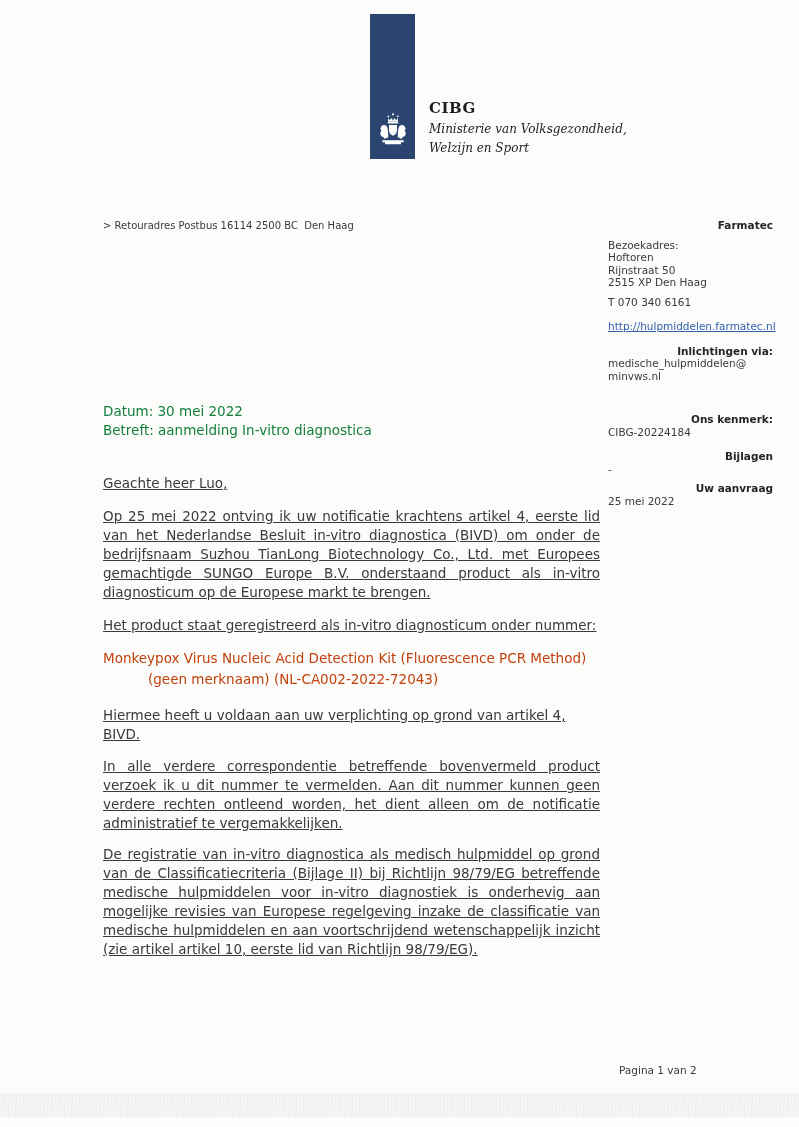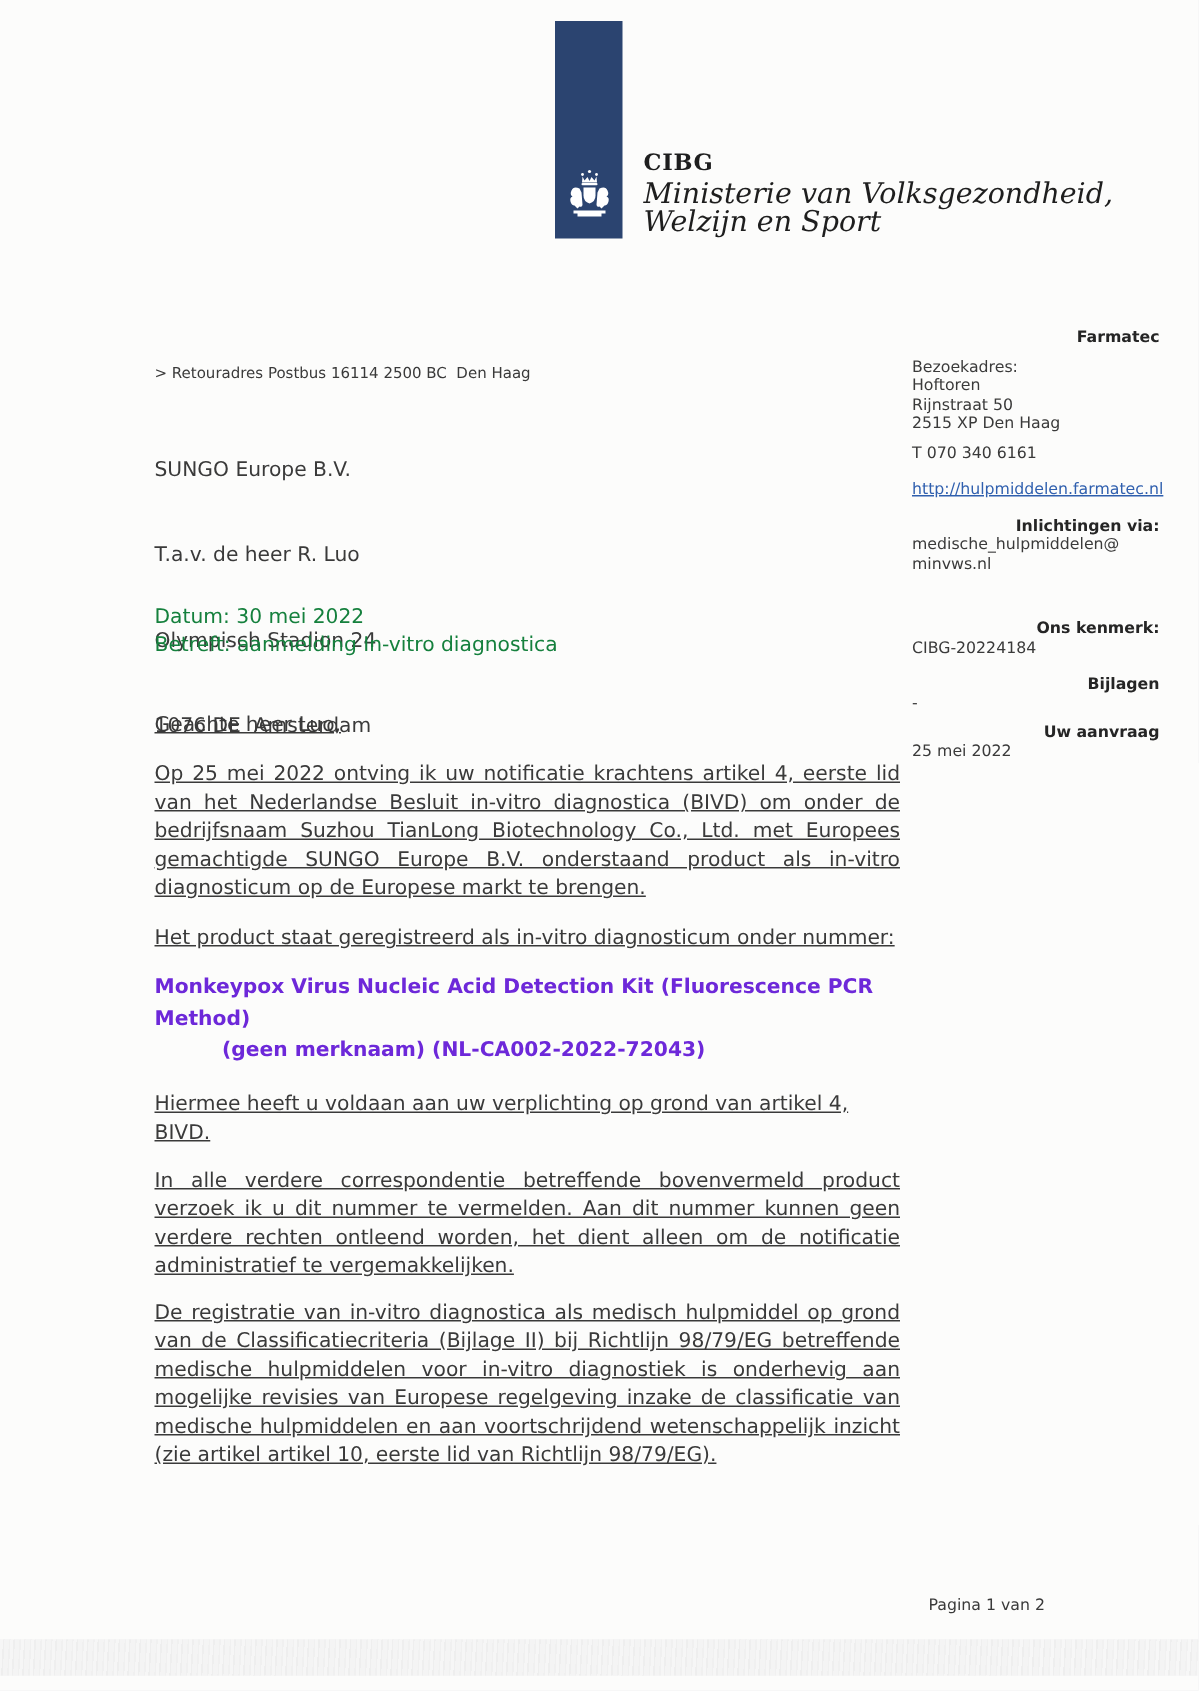--- a/index.html
+++ b/index.html
@@ -21,24 +21,24 @@
     display:flex;align-items:flex-end;justify-content:center;
     padding-bottom:5px;box-sizing:border-box;
   }
   .logo-emblem{width:40px;height:46px;}
   .org-block{
     position:absolute;left:429px;top:99px;
     font-family:"DejaVu Serif","Liberation Serif",serif;
     color:#1e1e1e;
   }
   .org-name{font-size:15px;font-weight:bold;letter-spacing:.5px;margin-bottom:3px;}
-  .org-ministry{font-size:19px;font-style:italic;line-height:19px;}
+  .org-ministry{font-size:12px;font-style:italic;line-height:19px;}
   
   .retouradres{
-    position:absolute;left:103px;top:244px;
+    position:absolute;left:103px;top:220px;
     font-size:10px;color:#3a3a3a;white-space:pre;
   }
   .recipient{
     position:absolute;left:103px;top:266px;
     font-size:13.5px;line-height:19px;white-space:pre;color:#3a3a3a;
   }
   
   .sidebar{
     position:absolute;left:608px;top:219px;width:165px;
     font-size:10.5px;line-height:12.5px;color:#3a3a3a;
@@ -56,21 +56,21 @@
     position:absolute;left:103px;top:402px;
     font-size:13.5px;line-height:19px;color:#15803d;
   }
   .body-col{
     position:absolute;left:103px;top:474px;width:497px;
     font-size:13.5px;line-height:19px;color:#3a3a3a;
   }
   .body-col p{margin:0 0 14px 0;text-align:justify;text-decoration:underline;}
   .body-col p.no-just{text-align:left;}
   .product-block{
-    margin:0 0 16px 0;font-weight:bold;color:#6d28d9;line-height:21px;
+    margin:0 0 16px 0;font-weight:normal;color:#c2410c;line-height:21px;
   }
   .product-line2{padding-left:45px;}
   .p-last{margin-bottom:0;}
   
   .footer-page{
     position:absolute;left:619px;top:1064px;
     font-size:10.5px;color:#3a3a3a;
   }
   
   .scan-strip{
@@ -106,26 +106,20 @@
   </div>
   <div class="org-block">
     <div class="org-name">CIBG</div>
     <div class="org-ministry">
       <div>Ministerie van Volksgezondheid,</div>
       <div>Welzijn en Sport</div>
     </div>
   </div>
 
   <div class="retouradres">&gt; Retouradres Postbus 16114 2500 BC  Den Haag</div>
-  <div class="recipient">
-    <div>SUNGO Europe B.V.</div>
-    <div>T.a.v. de heer R. Luo</div>
-    <div>Olympisch Stadion 24</div>
-    <div>1076 DE  Amsterdam</div>
-  </div>
 
   <div class="sidebar">
     <div class="sb-h">Farmatec</div>
     <div class="sb-gap-s"></div>
     <div>Bezoekadres:</div>
     <div>Hoftoren</div>
     <div>Rijnstraat 50</div>
     <div>2515 XP Den Haag</div>
     <div class="sb-gap-s"></div>
     <div>T 070 340 6161</div>

